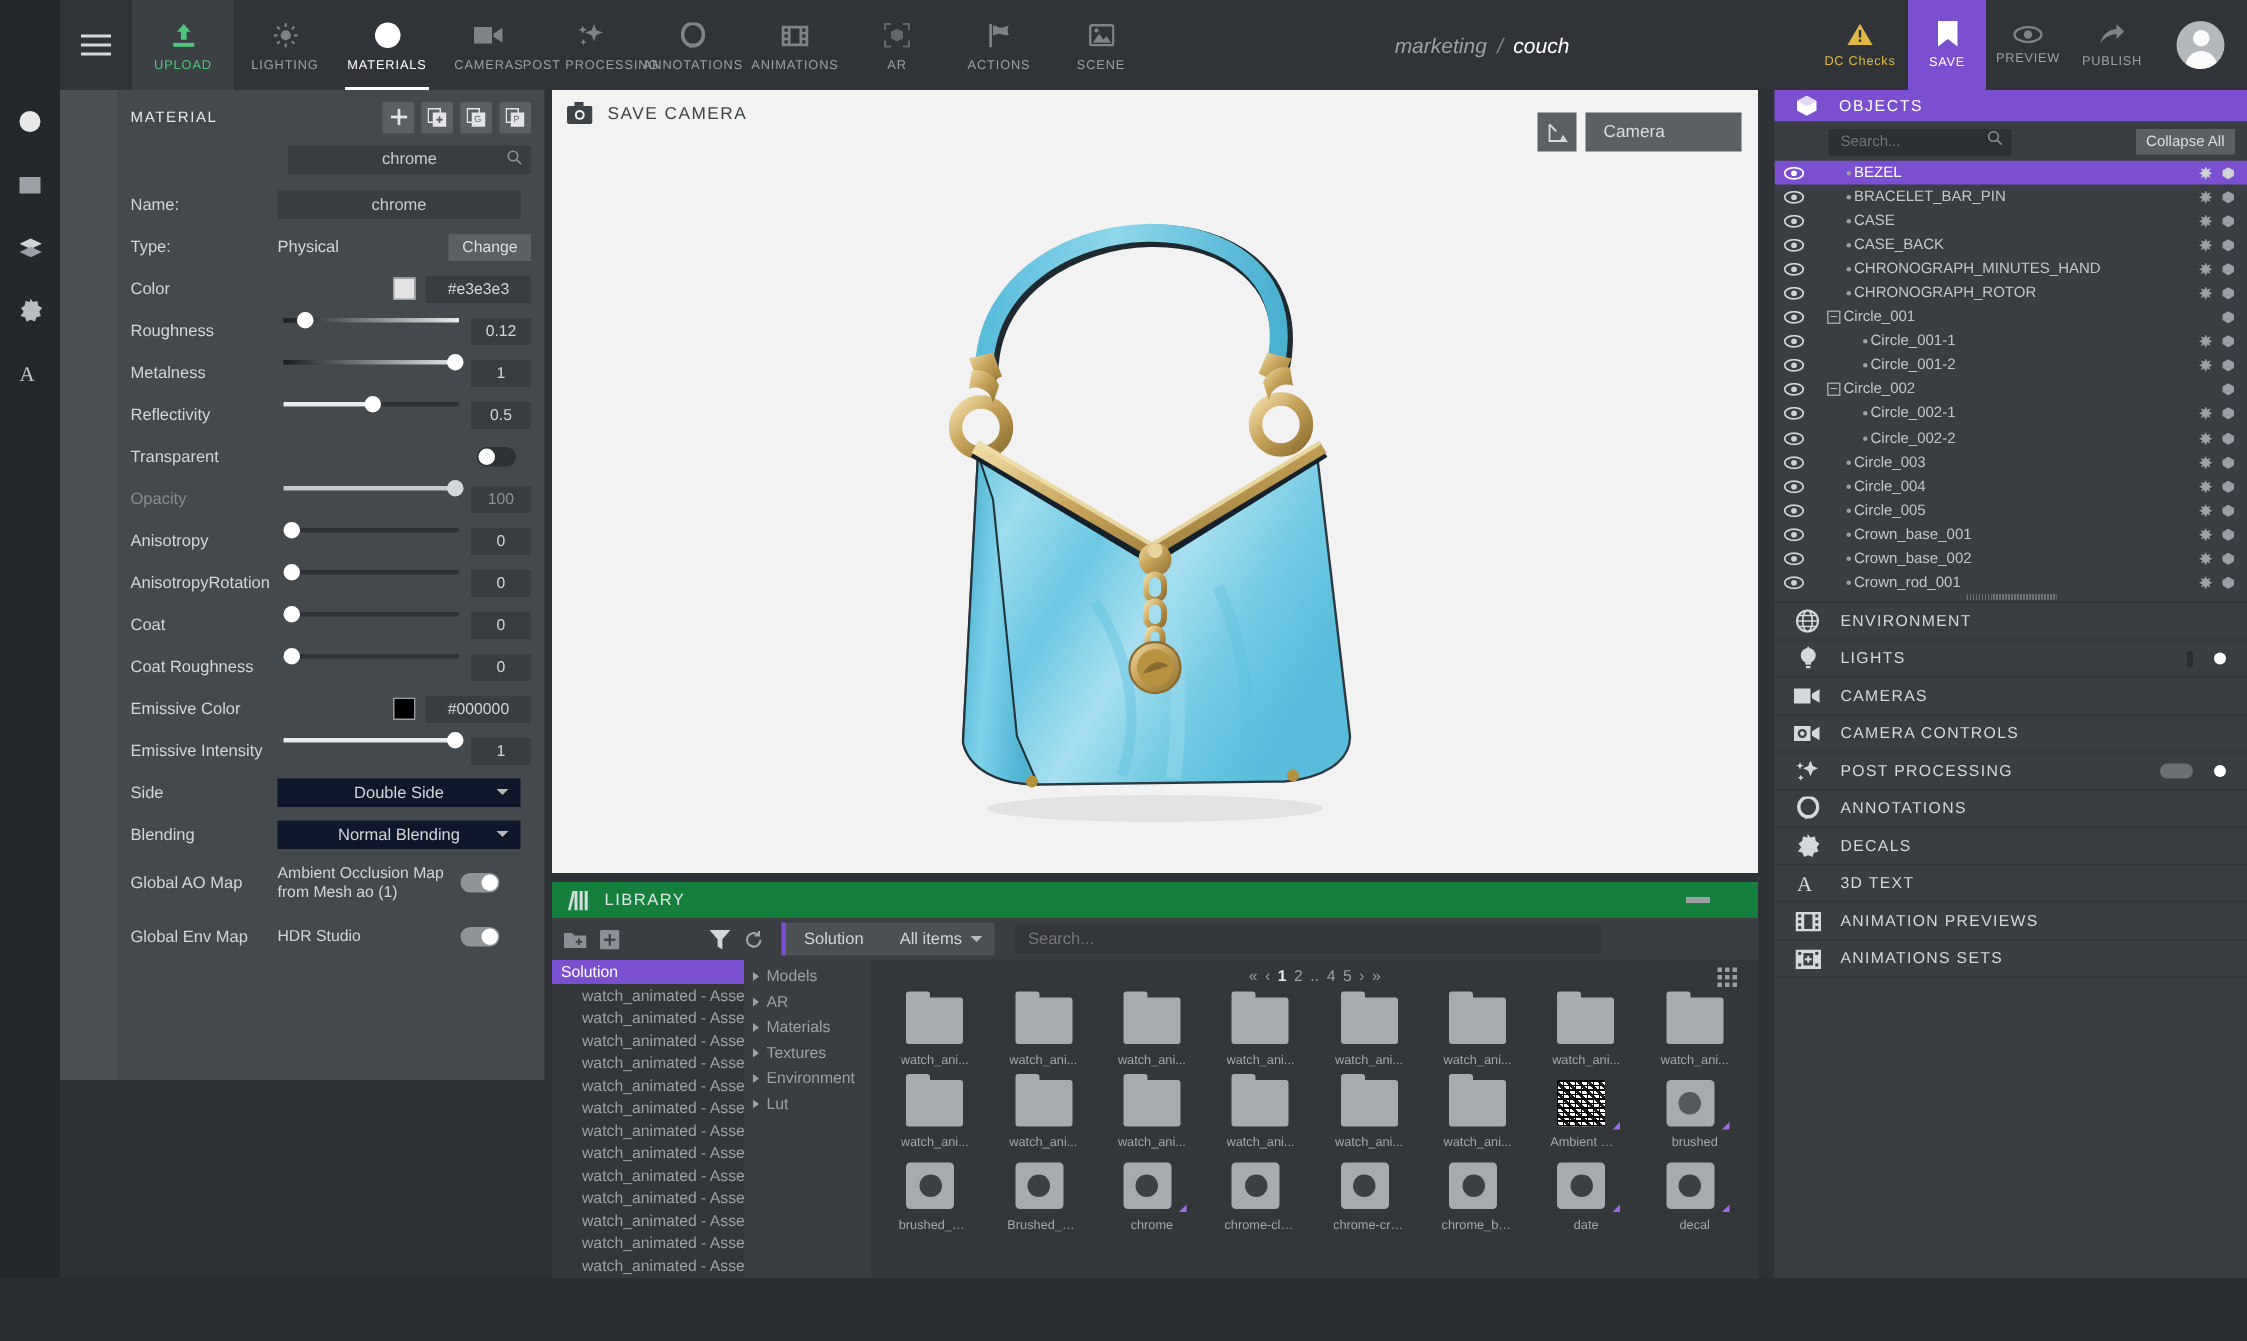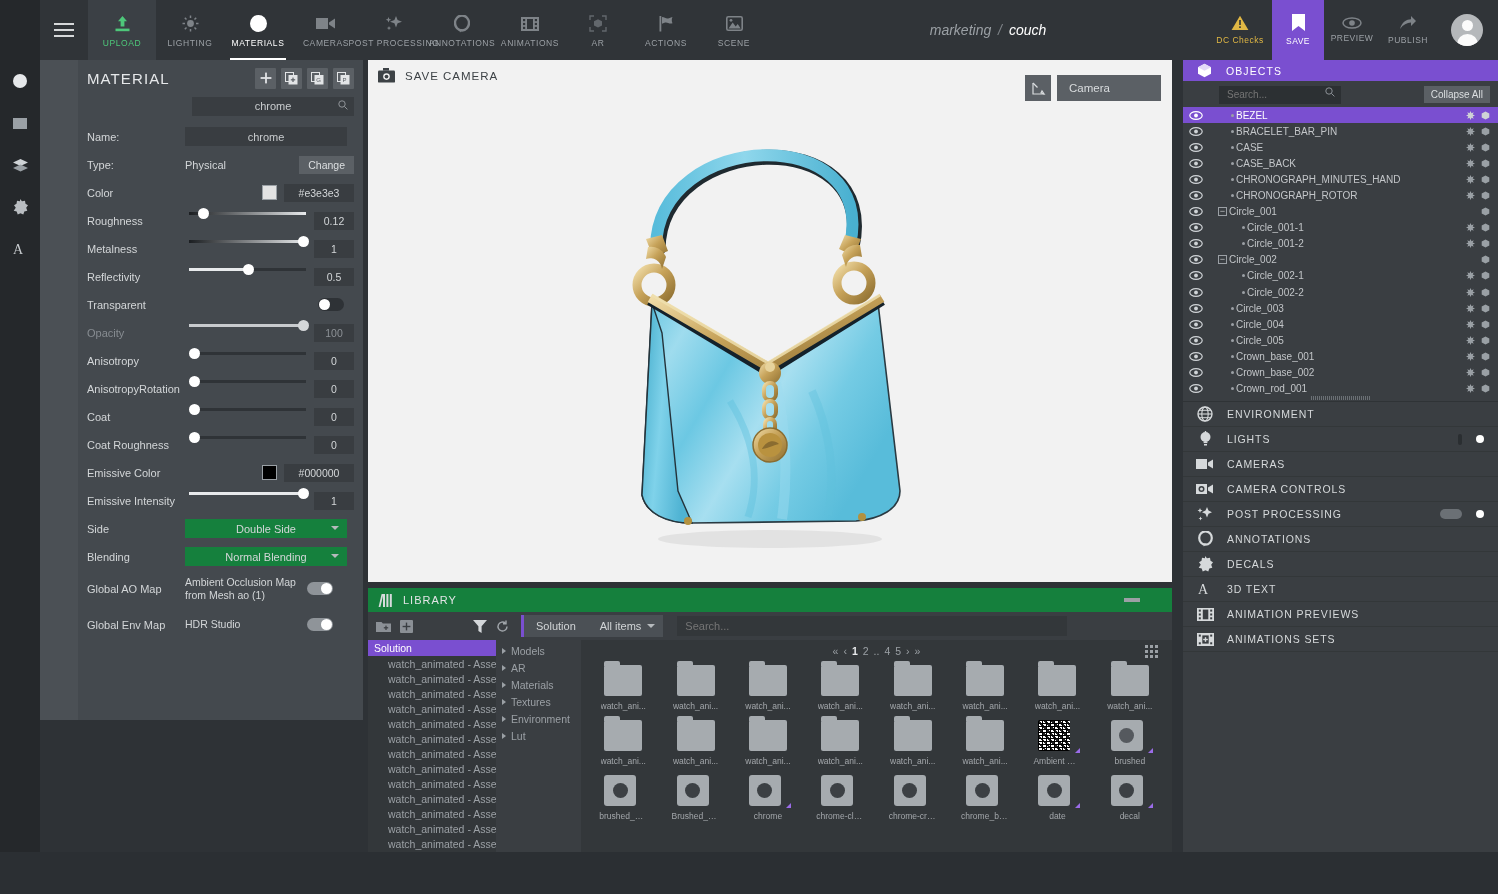--- a/index.html
+++ b/index.html
@@ -56,21 +56,21 @@
   
   .leftrail { position: absolute; left: 0; top: 0; width: 40px; height: 894px; background: #25282b; }
   .railicons { position:absolute; left:0; top: 60px; width: 40px; }
   .railicon { height: 42px; display:flex; align-items:center; justify-content:center; cursor:pointer; }
 
   .leftpanel-bg { position:absolute; left: 40px; top: 60px; width: 38px; height: 660px; background:#4b5055; }
 
   
   .matpanel { position:absolute; left: 78px; top: 60px; width: 285px; height: 660px; background: #44494e; }
   .mathead { height: 36px; display:flex; align-items:center; padding-left: 9px; }
-  .mathead .t { font-size: 15px; letter-spacing: 1.1px; color: #e6e8ea; }
+  .mathead .t { font-size: 10px; letter-spacing: 1.1px; color: #e6e8ea; }
   .mathead .btns { margin-left:auto; display:flex; gap: 5px; padding-right: 9px; }
   .mbtn { width: 21px; height: 21px; background: #5b6065; display:flex; align-items:center;
           justify-content:center; cursor:pointer; border-radius:1px; }
   .matbody { padding: 0 9px; }
 
   .searchrow { display:flex; justify-content:flex-end; margin-bottom: 7px; }
   .inp { background: #393d41; height: 19px; border: none; color: #c9ccce; font-size: 11px;
          font-family:"Liberation Sans",sans-serif; padding: 0 8px; width: 162px; }
   .inp.center { text-align:center; }
   .searchbox { position: relative; width: 162px; }
@@ -94,21 +94,21 @@
   .hexbox { width: 70px; height: 18px; background:#393d41; color:#d3d6d8; font-size:10.5px;
             display:flex; align-items:center; justify-content:center; }
 
   .toggle { width: 26px; height: 13px; border-radius: 7px; position: relative; }
   .toggle.off { background: #2e3236; }
   .toggle.on  { background: #8f9499; }
   .toggle .dot { position:absolute; width: 11px; height: 11px; border-radius: 50%; background:#fff; top:1px; }
   .toggle.off .dot { left: 1px; }
   .toggle.on  .dot { right: 1px; }
 
-  .selectbox { width: 162px; height: 19px; background:#15803d; color:#d3d6d8; font-size:11px;
+  .selectbox { width: 162px; height: 19px; background:#0f172a; color:#d3d6d8; font-size:11px;
                display:flex; align-items:center; justify-content:center; position:relative; }
   .selectbox .car { position:absolute; right: 8px; top: 7px; border-left:4px solid transparent;
                     border-right:4px solid transparent; border-top:4px solid #b6babd; }
   .changebtn { margin-left:auto; background:#5b6065; color:#dcdfe1; font-size:10.5px;
                padding: 3px 9px; cursor:pointer; }
   .maptext { font-size: 10.5px; color: #d3d6d8; width: 122px; line-height: 13px; }
 
   
   .viewport { position:absolute; left: 368px; top: 60px; width: 804px; height: 522px; background:#f2f2f2; }
   .savecam { position:absolute; left: 10px; top: 8px; display:flex; align-items:center; gap: 10px; cursor:pointer; }

